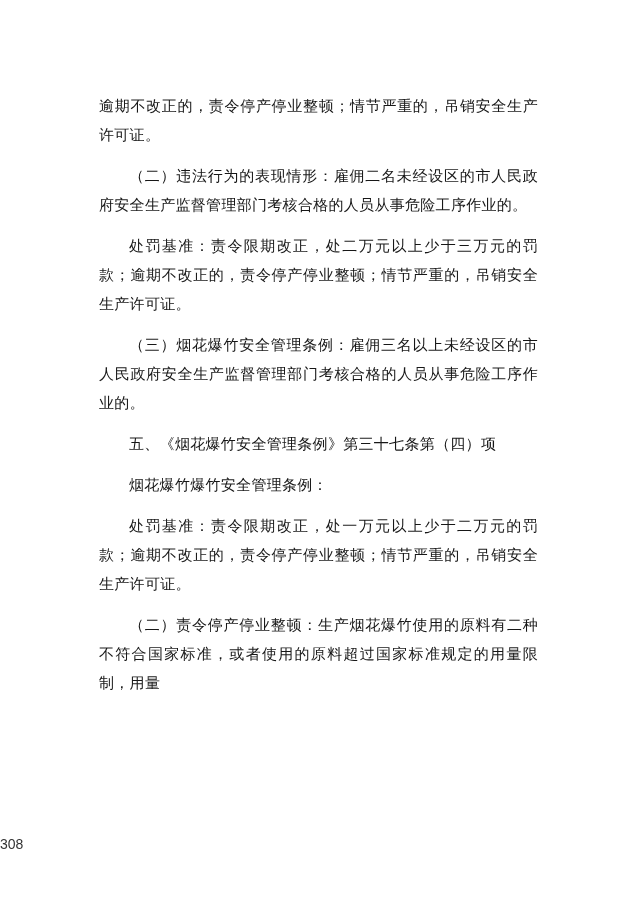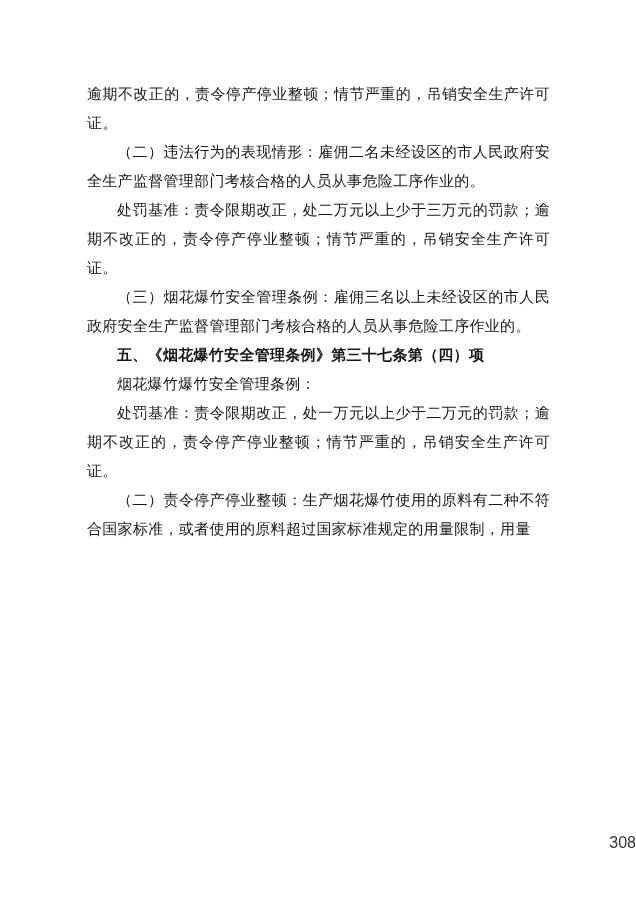--- a/index.html
+++ b/index.html
@@ -16,43 +16,43 @@
     font-family: "Liberation Serif", "DejaVu Serif", serif;
     color: #171717;
   }
   .content {
     position: absolute;
     top: 80px;
     left: 87px;
     width: 463px;
   }
   .para {
-    margin: 0;
+    margin: 12px;
     font-size: 15px;
     line-height: 29px;
     letter-spacing: 0.3px;
     text-align: justify;
     text-justify: inter-character;
     text-indent: 2em;
     word-break: break-all;
   }
   .para.no-indent {
     text-indent: 0;
   }
   .para.heading {
-    font-weight: bold;
+    font-weight: normal;
   }
   .page-number {
     position: absolute;
     left: 0;
     right: 0;
     bottom: 48px;
-    text-align: right;
+    text-align: left;
     font-family: "Liberation Sans", "DejaVu Sans", sans-serif;
-    font-size: 16px;
+    font-size: 14px;
     color: #333333;
   }
 </style>
 </head>
 <body>
 
 <div class="page">
   <div class="content">
     <p class="para no-indent">逾期不改正的，责令停产停业整顿；情节严重的，吊销安全生产许可证。</p>
     <p class="para">（二）违法行为的表现情形：雇佣二名未经设区的市人民政府安全生产监督管理部门考核合格的人员从事危险工序作业的。</p>

